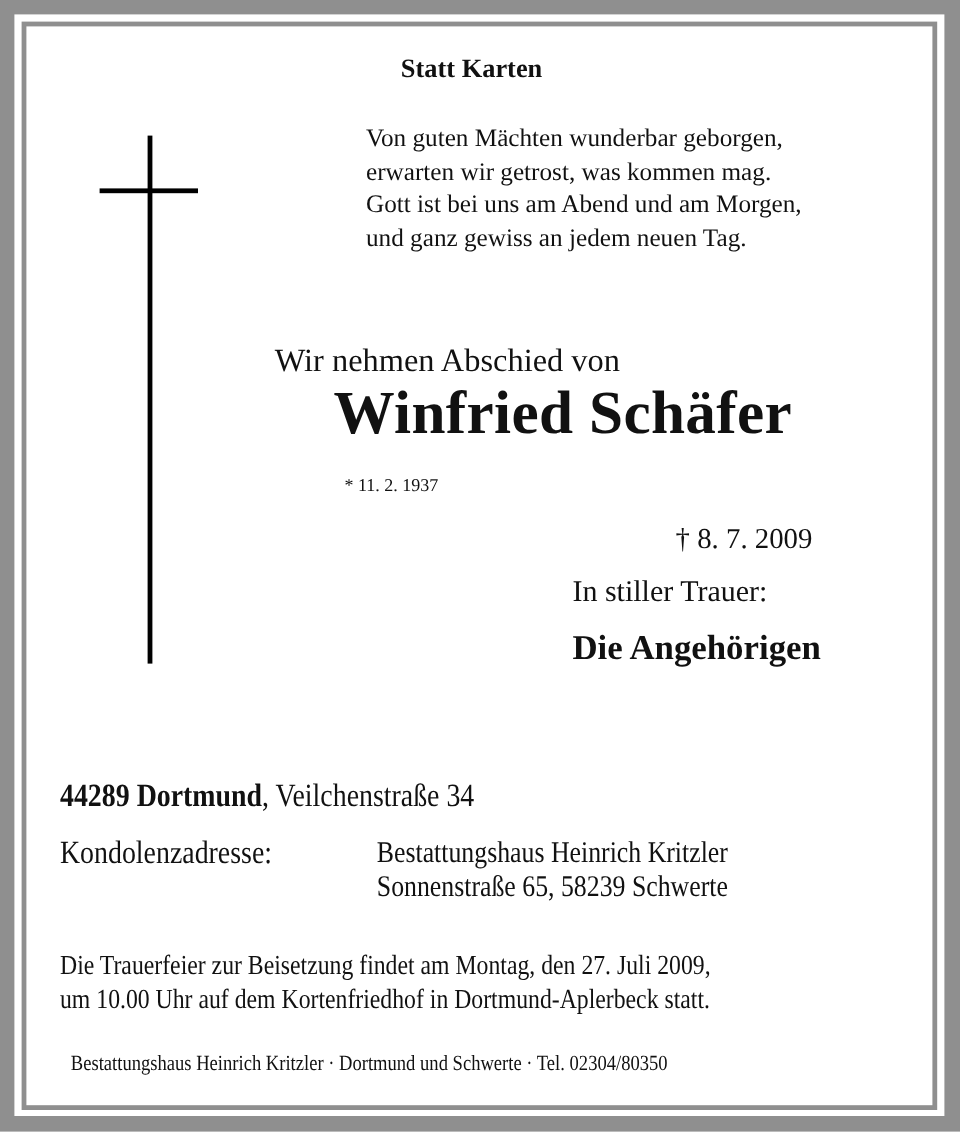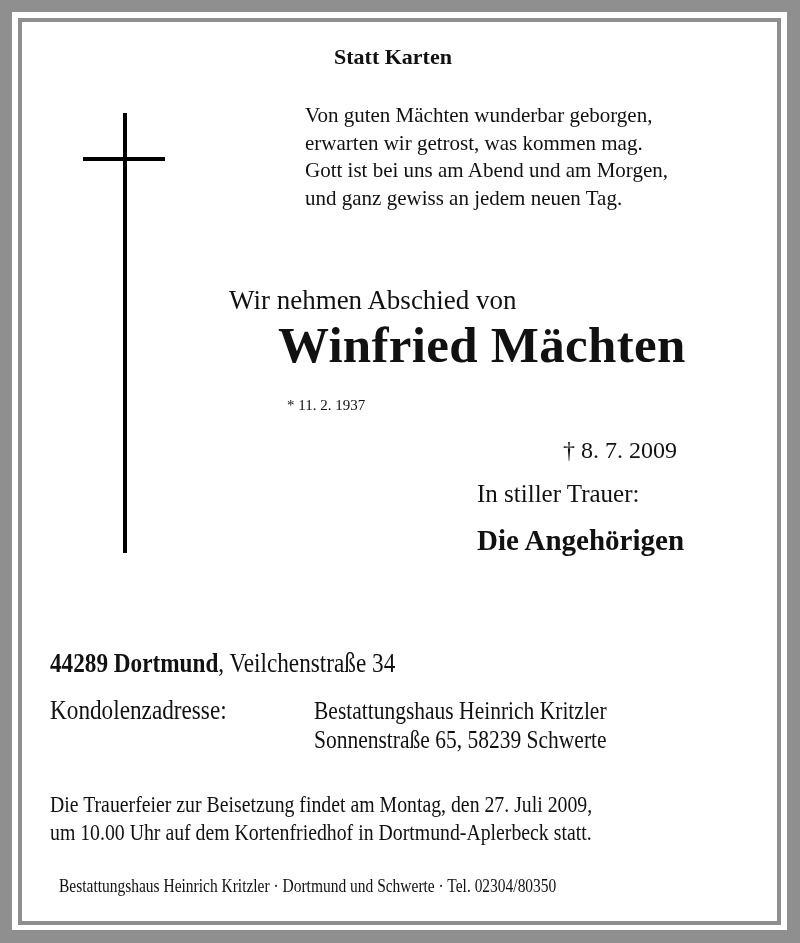--- a/index.html
+++ b/index.html
@@ -66,21 +66,21 @@
     <div>Gott ist bei uns am Abend und am Morgen,</div>
     <div>und ganz gewiss an jedem neuen Tag.</div>
   </div>
 
   <div>
     <div class="cross-v"></div>
     <div class="cross-h"></div>
   </div>
 
   <div class="t farewell">Wir nehmen Abschied von</div>
-  <div class="t name">Winfried Mächten</div>
+  <div class="t name">Winfried Schäfer</div>
   <div class="t born">* 11. 2. 1937</div>
   <div class="t died">† 8. 7. 2009</div>
   <div class="t mourning">In stiller Trauer:</div>
   <div class="t relatives">Die Angehörigen</div>
 
   <div class="t address cond"><b>44289 Dortmund</b><span>, Veilchenstraße 34</span></div>
 
   <div class="t kondo-label cond">Kondolenzadresse:</div>
   <div class="t kondo-line1 cond">Bestattungshaus Heinrich Kritzler</div>
   <div class="t kondo-line2 cond">Sonnenstraße 65, 58239 Schwerte</div>

